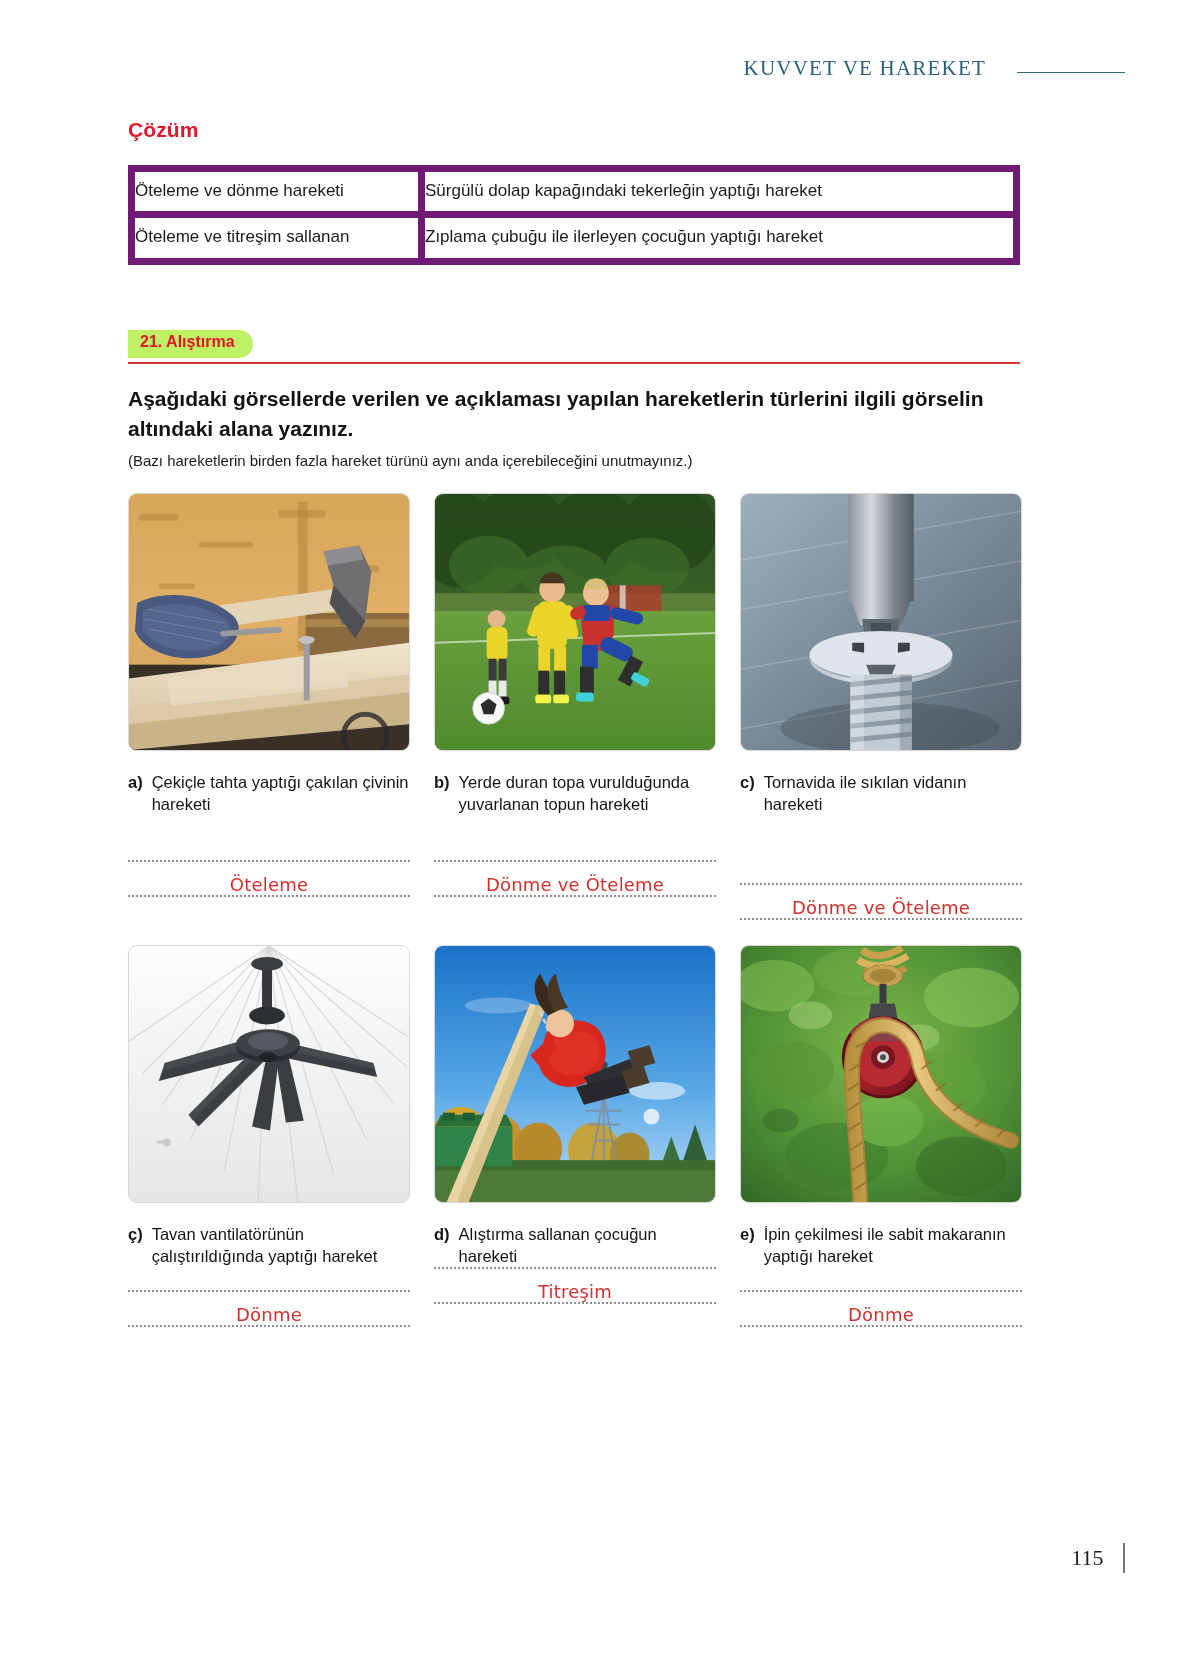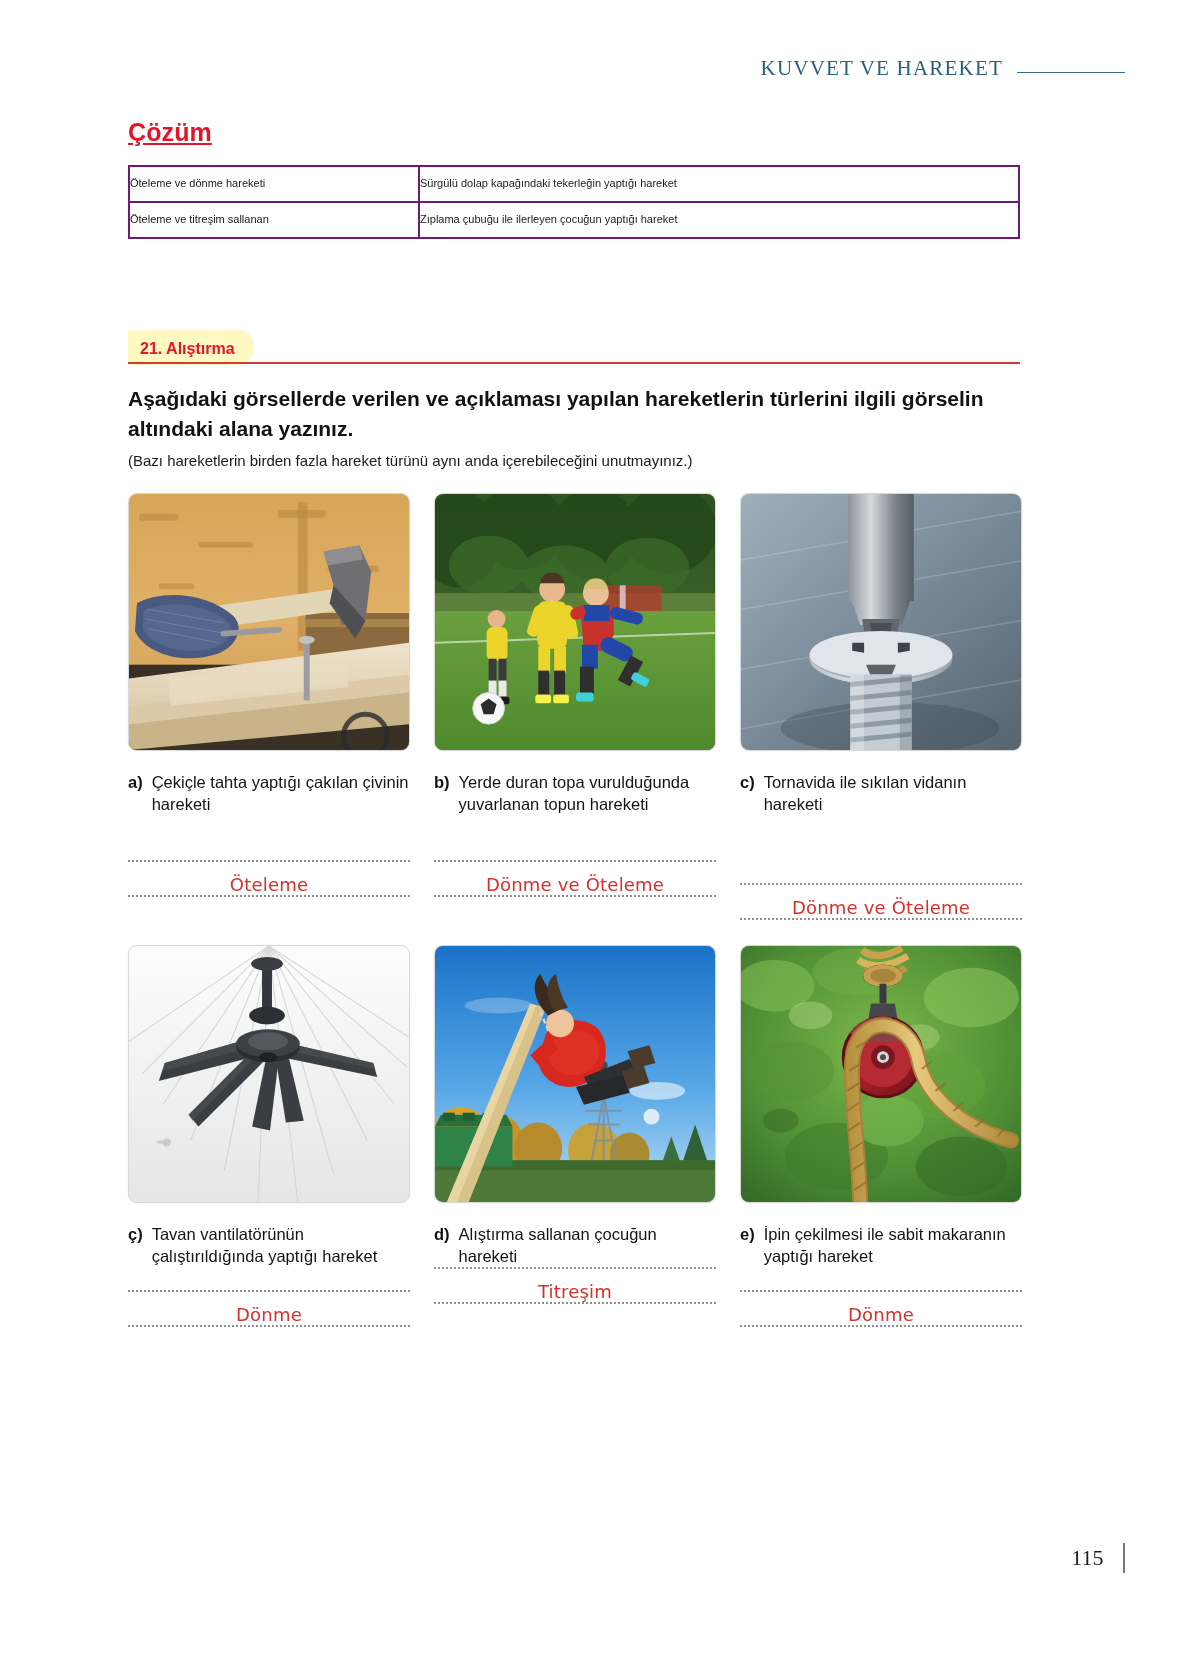--- a/index.html
+++ b/index.html
@@ -20,21 +20,21 @@
     padding: 0;
   }
 
   
   .header {
     position: absolute;
     top: 56px;
     right: 62px;
     display: flex;
     align-items: center;
-    gap: 14px;
+    gap: 31px;
   }
   .header-title {
     font-family: "Liberation Serif", serif;
     font-size: 21px;
     letter-spacing: 1.2px;
     color: #2a6079;
     white-space: nowrap;
   }
   .header-rule {
     width: 108px;
@@ -49,61 +49,60 @@
     left: 128px;
     top: 0;
     width: 892px;
   }
 
   
   .cozum-label {
     position: absolute;
     top: 118px;
     left: 0;
-    font-size: 25px;
+    font-size: 21px;
     font-weight: bold;
     color: #e3152b;
     letter-spacing: 0.1px;
-    text-decoration: underline;
   }
 
   
   .sol-table {
     position: absolute;
     top: 165px;
     left: 0;
     width: 892px;
     border-collapse: collapse;
     table-layout: fixed;
   }
   .sol-table td {
-    border: 2px solid #701a75;
+    border: 7px solid #701a75;
     padding: 9px 12px 10px 0;
-    font-size: 11px;
+    font-size: 17px;
     line-height: 1.2;
     vertical-align: middle;
     height: 36px;
   }
   .sol-table td.col-a { width: 290px; }
 
   
   .exercise-head {
     position: absolute;
     top: 330px;
     left: 0;
     width: 892px;
     height: 30px;
   }
   .exercise-badge {
     position: absolute;
     left: 0;
     top: 0;
-    background: #fef9c3;
+    background: #bef264;
     border-radius: 0 14px 14px 0;
-    padding: 9px 18px 6px 12px;
+    padding: 2px 18px 6px 12px;
     font-size: 16px;
     font-weight: bold;
     color: #e3152b;
     display: inline-block;
     line-height: 1.25;
   }
   .exercise-rule {
     position: absolute;
     left: 0;
     right: 0;

